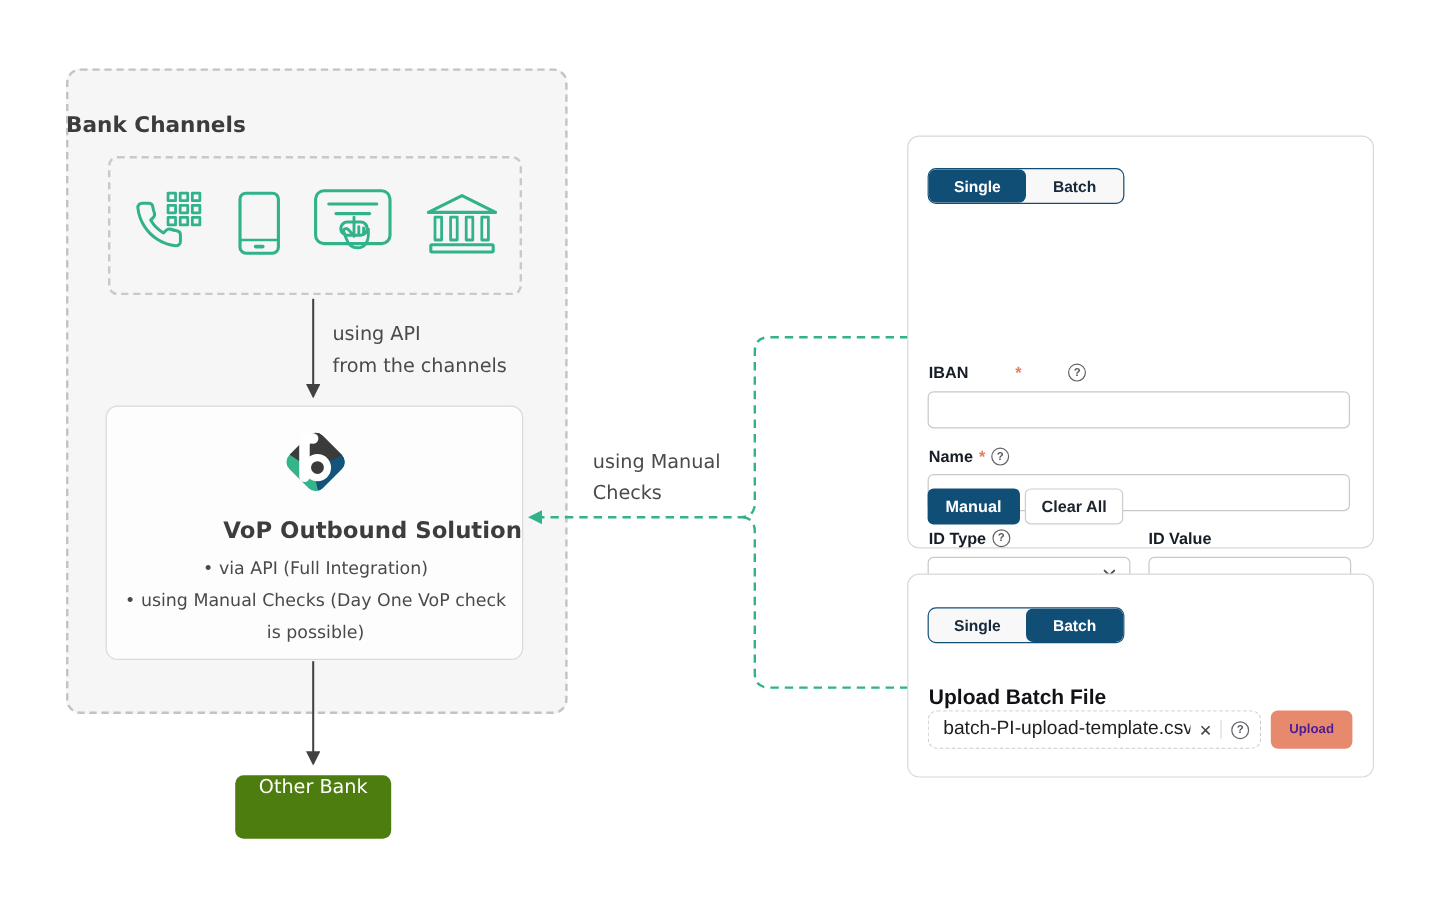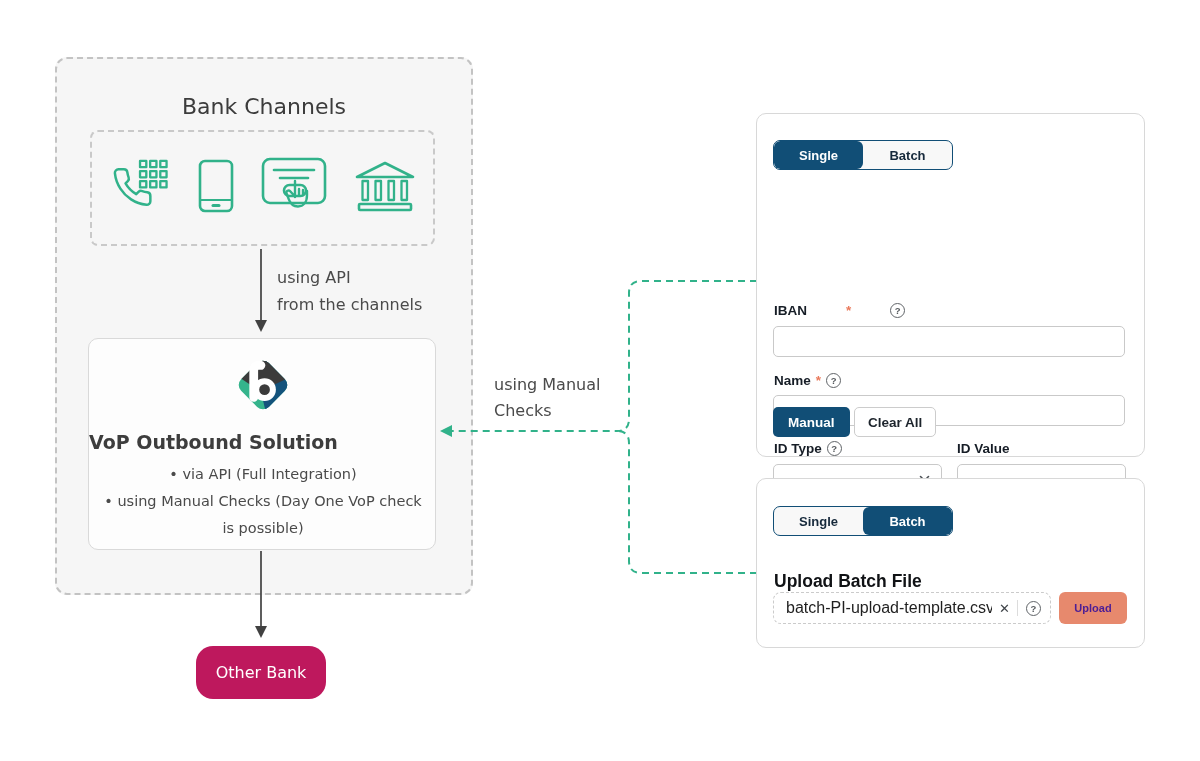--- a/index.html
+++ b/index.html
@@ -6,64 +6,64 @@
   html,body { width:1200px; height:761px; background:#ffffff; overflow:hidden; }
   body { position:relative; font-family:"Liberation Sans", sans-serif; }
 
   
   .outer-container{
     position:absolute; left:55px; top:57px; width:418px; height:538px;
     background:#f6f6f6; border:2px dashed #c3c3c3; border-radius:12px;
   }
   .diagram-text{ font-family:"DejaVu Sans", sans-serif; color:#4a4a4a; }
   .bank-channels-title{
-    position:absolute; left:55px; top:94px; width:418px; text-align:center;
-    font-family:"DejaVu Sans", sans-serif; font-size:22px; font-weight:normal; color:#3c3c3c;
+    position:absolute; left:55px; top:94px; width:418px; 
+    font-family:"DejaVu Sans", sans-serif; font-size:18px; font-weight:bold; color:#3c3c3c;
   }
   .channels-box{
     position:absolute; left:90px; top:130px; width:345px; height:116px;
     border:2px dashed #c9c9c9; border-radius:8px;
     display:flex; align-items:center; justify-content:center; gap:26px;
     color:#31b28a;
   }
   .vop-box{
     position:absolute; left:88px; top:338px; width:348px; height:212px;
     background:#fdfdfd; border:1.5px solid #d9d9d9; border-radius:10px; z-index:2;
   }
   .vop-logo{ position:absolute; left:141px; top:13px; width:66px; height:66px; }
   .vop-title{
-    position:absolute; left:0; top:92px; width:100%; text-align:left;
+    position:absolute; left:0; top:92px; width:100%; text-align:right;
     font-family:"DejaVu Sans", sans-serif; font-size:19px; font-weight:bold; color:#3d3d3d;
   }
   .vop-bullets{
     position:absolute; left:9px; top:122px; width:330px; list-style:none;
     font-family:"DejaVu Sans", sans-serif; font-size:14.5px; color:#4a4a4a; line-height:27px;
     text-align:center;
   }
   .vop-bullets li::before{ content:"\2022\00a0 "; }
   .other-bank{
     position:absolute; left:196px; top:646px; width:130px; height:53px;
-    background:#be185d; border-radius:17px; border:none; cursor:pointer;
+    background:#4d7c0f; border-radius:7px; border:none; cursor:pointer;
     color:#ffffff; font-family:"DejaVu Sans", sans-serif; font-size:16px;
-    display:flex; align-items:center; justify-content:center; z-index:2;
+    display:flex; justify-content:center; z-index:2;
   }
   .api-label{ position:absolute; left:277px; top:264px; font-size:16px; line-height:27px; z-index:2; }
   .manual-label{ position:absolute; left:494px; top:372px; font-size:16px; line-height:26px; z-index:3; }
 
   .overlay-svg{ position:absolute; left:0; top:0; z-index:1; pointer-events:none; }
 
   
   .panel{
     position:absolute; background:#ffffff; border:1.5px solid #d8d8d8; border-radius:10px; z-index:2;
   }
   .panel-top{ left:756px; top:113px; width:389px; height:344px; }
   .panel-bottom{ left:756px; top:478px; width:389px; height:170px; }
 
   .toggle{
-    position:absolute; left:16px; top:26px; width:180px; height:30px;
+    position:absolute; left:16px; top:26px; width:164px; height:30px;
     border:1px solid #114e76; border-radius:7px; overflow:hidden; display:flex; background:#f8f8f8;
   }
   .toggle button{
     width:98px; height:100%; border:none; background:transparent; cursor:pointer;
     font-family:"Liberation Sans", sans-serif; font-size:13px; font-weight:bold; color:#16293b;
   }
   .toggle button.active{ background:#114e76; color:#ffffff; border-radius:6px; }
 
   .label-row{ position:absolute; display:flex; align-items:center; gap:5px;
     font-size:13.5px; font-weight:bold; color:#161d26; }

